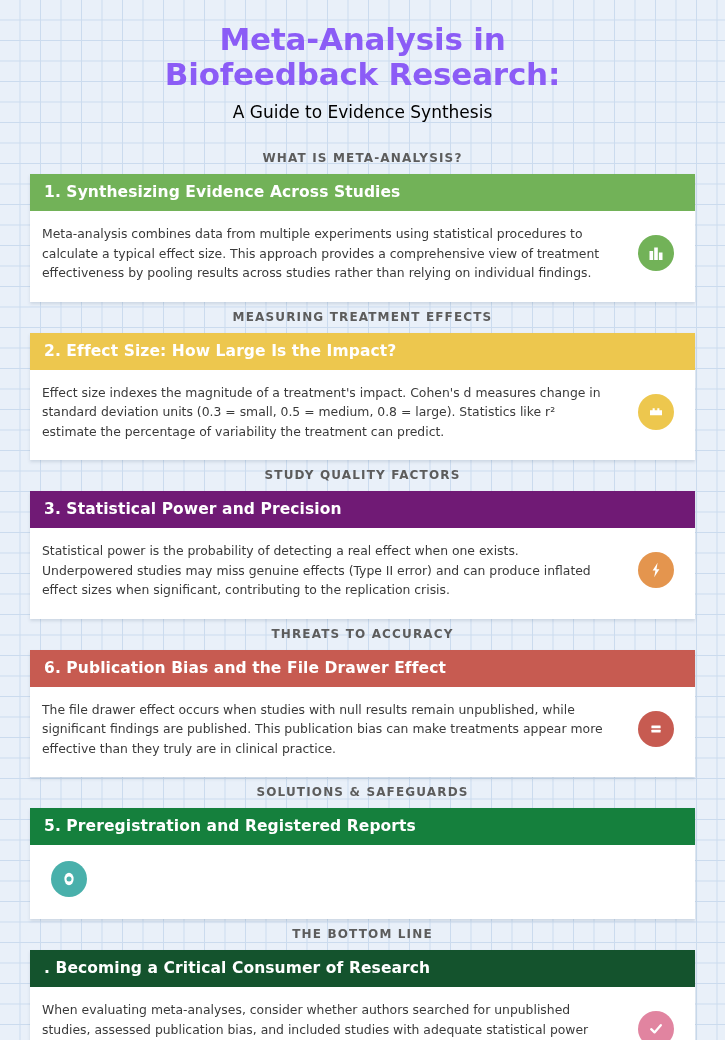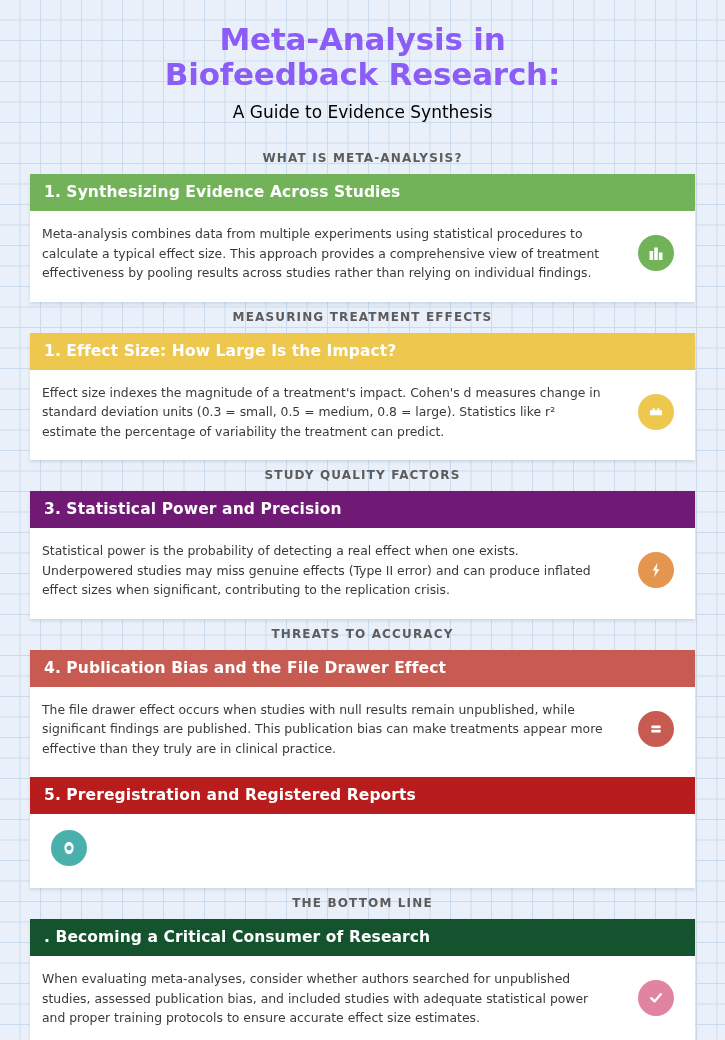--- a/index.html
+++ b/index.html
@@ -142,21 +142,21 @@
               </svg>
             </div>
           </div>
         </div>
       </div>
     </div>
 
     <div class="section">
       <div class="eyebrow">MEASURING TREATMENT EFFECTS</div>
       <div class="card">
-        <div class="card-header" style="background:#edc74e">1. Effect Size: How Large Is the Impact?</div>
+        <div class="card-header" style="background:#edc74e">2. Effect Size: How Large Is the Impact?</div>
         <div class="card-body">
           <div class="card-text">Effect size indexes the magnitude of a treatment's impact. Cohen's d measures change in standard deviation units (0.3 = small, 0.5 = medium, 0.8 = large). Statistics like r² estimate the percentage of variability the treatment can predict.</div>
           <div class="icon-wrap">
             <div class="icon-circle" style="background:#edc74e">
               <svg width="20" height="20" viewBox="0 0 20 20" aria-hidden="true">
                 <path d="M4 8.2 L6.6 8.2 L6.6 6.2 L8.7 6.2 L8.7 8.2 L11.3 8.2 L11.3 6.2 L13.4 6.2 L13.4 8.2 L16 8.2 L16 13.2 L4 13.2 Z" fill="#ffffff"></path>
               </svg>
             </div>
           </div>
         </div>
@@ -176,38 +176,39 @@
               </svg>
             </div>
           </div>
         </div>
       </div>
     </div>
 
     <div class="section">
       <div class="eyebrow">THREATS TO ACCURACY</div>
       <div class="card">
-        <div class="card-header" style="background:#c75b51">4. Publication Bias and the File Drawer Effect</div>
+        <div class="card-header" style="background:#c75b51">6. Publication Bias and the File Drawer Effect</div>
         <div class="card-body">
           <div class="card-text">The file drawer effect occurs when studies with null results remain unpublished, while significant findings are published. This publication bias can make treatments appear more effective than they truly are in clinical practice.</div>
           <div class="icon-wrap">
             <div class="icon-circle" style="background:#c75b51">
               <svg width="20" height="20" viewBox="0 0 20 20" aria-hidden="true">
                 <rect x="5.4" y="6.6" width="9.2" height="2.7" rx="0.5" fill="#ffffff"></rect>
                 <rect x="5.4" y="10.8" width="9.2" height="2.7" rx="0.5" fill="#ffffff"></rect>
               </svg>
             </div>
           </div>
         </div>
       </div>
     </div>
 
     <div class="section">
-      <div class="card">
-        <div class="card-header" style="background:#b91c1c">5. Preregistration and Registered Reports</div>
+      <div class="eyebrow">SOLUTIONS &amp; SAFEGUARDS</div>
+      <div class="card">
+        <div class="card-header" style="background:#15803d">5. Preregistration and Registered Reports</div>
         <div class="card-body">
           <div class="icon-wrap">
             <div class="icon-circle" style="background:#49b0ab">
               <svg width="20" height="20" viewBox="0 0 20 20" aria-hidden="true">
                 <ellipse cx="10" cy="10" rx="4.6" ry="6.2" fill="#ffffff"></ellipse>
                 <circle cx="10" cy="10" r="2.5" fill="#49b0ab"></circle>
               </svg>
             </div>
           </div>
         </div>

